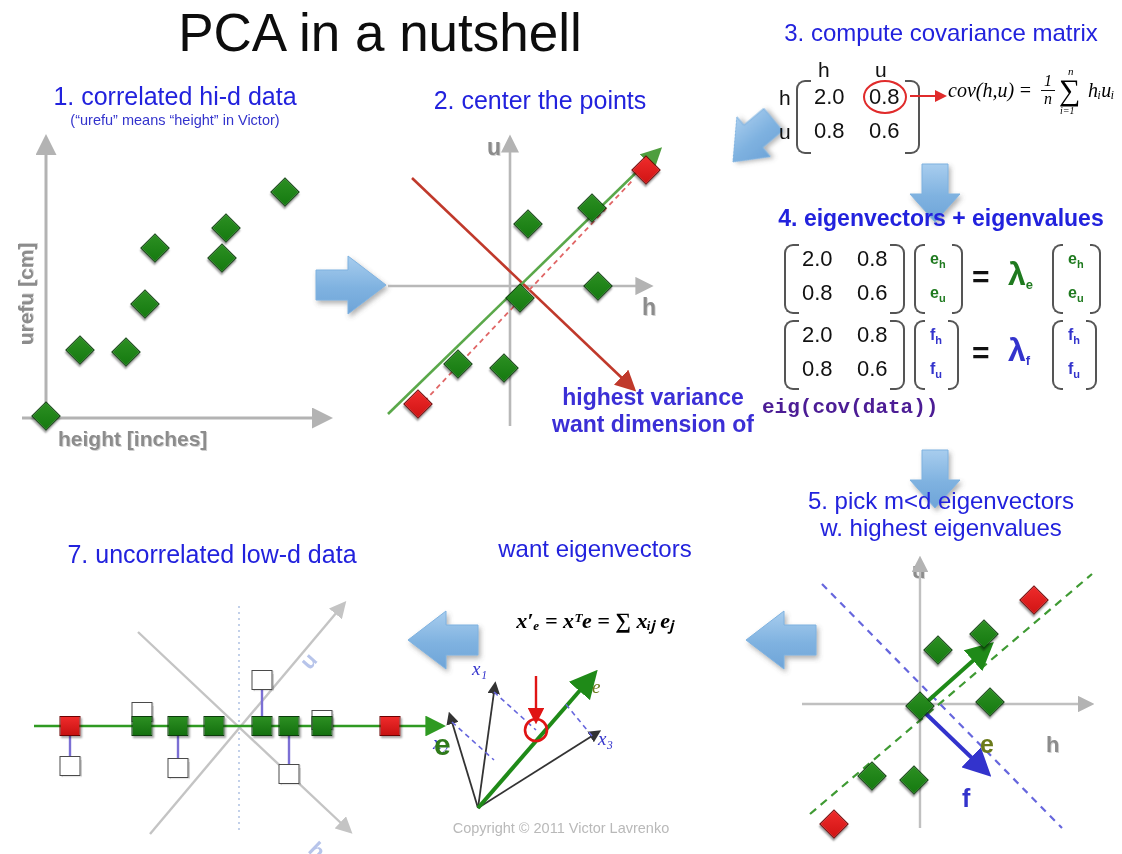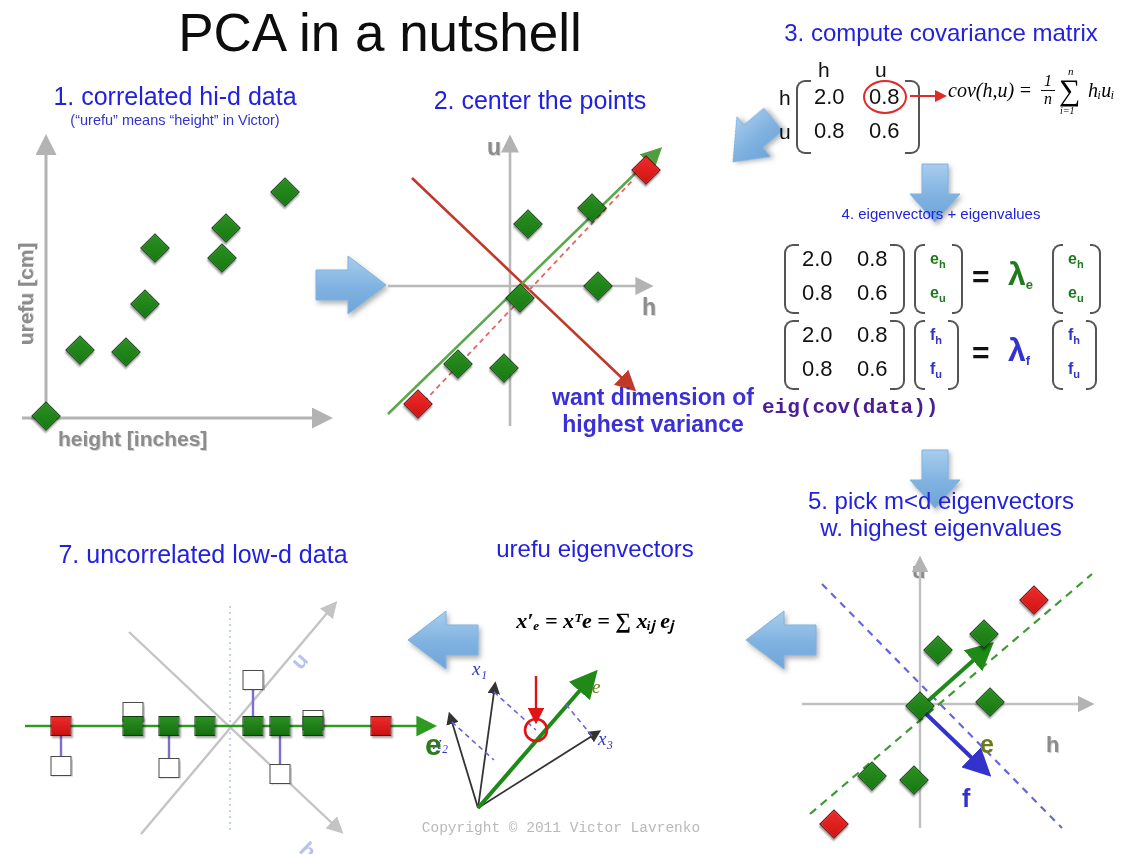--- a/index.html
+++ b/index.html
@@ -141,22 +141,22 @@
     <div class="pt green abs" style="left:88px;top:278px;"></div>
     <div class="pt green abs" style="left:134px;top:282px;"></div>
     <div class="pt green abs" style="left:150px;top:212px;"></div>
     <div class="pt green abs" style="left:158px;top:138px;"></div>
     <div class="pt green abs" style="left:228px;top:200px;"></div>
     <div class="pt green abs" style="left:222px;top:122px;"></div>
     <div class="pt red abs" style="left:276px;top:84px;"></div>
   </div>
 
   <div class="abs" style="left:168px;top:298px;width:230px;text-align:center;color:#3b2fd6;font-weight:bold;font-size:23px;line-height:1.18;">
+    <div>highest variance</div>
     <div>want dimension of</div>
-    <div>highest variance</div>
   </div>
 </div>
 
 <svg class="abs" width="100" height="100" style="left:712px;top:92px;">
   <path d="M10,52 L42,20 L42,31 L68,31 L68,60 L42,60 L42,72 Z" fill="url(#bgrad)" stroke="#7fb2e0" stroke-width="1" filter="url(#bshadow)" transform="rotate(-40 40 46)"></path>
 </svg>
 
 <div class="abs" style="left:762px;top:20px;width:358px;height:160px;">
   <div class="step-head" style="font-size:24px;width:100%;">3. compute covariance matrix</div>
 
@@ -198,21 +198,21 @@
     <span class="abs" style="left:112px;top:26px;font-size:10px;font-family:'Liberation Serif',serif;font-style:italic;">i=1</span>
     <span class="abs mathserif" style="left:140px;top:0px;font-size:20px;">hᵢuᵢ</span>
   </div>
 </div>
 
 <svg class="abs" width="80" height="70" style="left:900px;top:160px;">
   <path d="M22,4 L48,4 L48,34 L60,34 L35,62 L10,34 L22,34 Z" fill="url(#bgrad)" stroke="#7fb2e0" stroke-width="1" filter="url(#bshadow)"></path>
 </svg>
 
 <div class="abs" style="left:762px;top:206px;width:358px;height:230px;">
-  <div class="step-head" style="font-size:15px;width:100%;">4. eigenvectors + eigenvalues</div>
+  <div class="step-head" style="font-size:23px;width:100%;font-weight:bold;">4. eigenvectors + eigenvalues</div>
 
   <div class="abs" style="left:0px;top:36px;width:358px;height:74px;">
     <div class="bracket l abs" style="left:22px;top:2px;height:66px;"></div>
     <div class="bracket r abs" style="left:128px;top:2px;height:66px;"></div>
     <div class="abs matnum" style="left:40px;top:4px;font-size:22px;">2.0</div>
     <div class="abs matnum" style="left:95px;top:4px;font-size:22px;">0.8</div>
     <div class="abs matnum" style="left:40px;top:38px;font-size:22px;">0.8</div>
     <div class="abs matnum" style="left:95px;top:38px;font-size:22px;">0.6</div>
 
     <div class="bracket l abs" style="left:152px;top:2px;height:66px;width:9px;"></div>
@@ -328,21 +328,21 @@
     <div class="pt red abs" style="left:272px;top:112px;"></div>
   </div>
 </div>
 
 <svg class="abs" width="92" height="80" style="left:738px;top:605px;">
   <path d="M78,20 L46,20 L46,6 L8,35 L46,64 L46,50 L78,50 Z" fill="url(#bgrad)" stroke="#7fb2e0" stroke-width="1" filter="url(#bshadow)"></path>
 </svg>
 
 <div class="abs" style="left:430px;top:536px;width:330px;height:300px;">
   <div class="step-head" style="font-size:24px;width:100%;">
-    <div>urefu eigenvectors</div>
+    <div>want eigenvectors</div>
   </div>
 
   <div class="abs mathserif" style="left:0px;top:68px;width:330px;text-align:center;font-size:22px;font-weight:bold;color:#000000;">x′ₑ = xᵀe = ∑ xᵢⱼ eⱼ</div>
 
   <svg class="abs" width="330" height="190" style="left:0;top:104px;">
     <defs>
       <marker id="blk-arrow" markerWidth="7" markerHeight="7" refX="1" refY="3.5" orient="auto">
         <path d="M0,0 L7,3.5 L0,7 Z" fill="#333"></path>
       </marker>
       <marker id="grn-arrow6" markerWidth="7" markerHeight="7" refX="1" refY="3.5" orient="auto">
@@ -371,21 +371,21 @@
   <div class="abs" style="left:42px;top:122px;font-size:19px;color:#3333cc;font-family:'Liberation Serif',serif;font-style:italic;">x₁</div>
   <div class="abs" style="left:3px;top:196px;font-size:19px;color:#3333cc;font-family:'Liberation Serif',serif;font-style:italic;">x₂</div>
   <div class="abs" style="left:168px;top:192px;font-size:19px;color:#3333cc;font-family:'Liberation Serif',serif;font-style:italic;">x₃</div>
   <div class="abs" style="left:162px;top:140px;font-size:19px;color:#6b7a1a;font-family:'Liberation Serif',serif;font-style:italic;">e</div>
 </div>
 
 <svg class="abs" width="92" height="80" style="left:400px;top:605px;">
   <path d="M78,20 L46,20 L46,6 L8,35 L46,64 L46,50 L78,50 Z" fill="url(#bgrad)" stroke="#7fb2e0" stroke-width="1" filter="url(#bshadow)"></path>
 </svg>
 
-<div class="abs" style="left:3px;top:540px;width:460px;height:300px;">
+<div class="abs" style="left:12px;top:540px;width:460px;height:300px;">
   <div class="step-head" style="font-size:25px;width:400px;">7. uncorrelated low-d data</div>
 
   <svg class="abs" width="460" height="250" style="left:0;top:44px;">
     <defs>
       <marker id="gray-arrow7" markerWidth="7" markerHeight="7" refX="1" refY="3.5" orient="auto">
         <path d="M0,0 L7,3.5 L0,7 Z" fill="#c4c4c4"></path>
       </marker>
       <marker id="green-arrow7" markerWidth="8" markerHeight="8" refX="1" refY="4" orient="auto">
         <path d="M0,0 L8,4 L0,8 Z" fill="#2f9a22"></path>
       </marker>
@@ -422,13 +422,13 @@
     <div class="sq green abs" style="left:130px;top:186px;"></div>
     <div class="sq green abs" style="left:166px;top:186px;"></div>
     <div class="sq green abs" style="left:202px;top:186px;"></div>
     <div class="sq green abs" style="left:250px;top:186px;"></div>
     <div class="sq green abs" style="left:277px;top:186px;"></div>
     <div class="sq green abs" style="left:310px;top:186px;"></div>
     <div class="sq red abs" style="left:378px;top:186px;"></div>
   </div>
 </div>
 
-<div class="abs copyright" style="left:0px;top:820px;font-family:Liberation Mono, monospace;">Copyright © 2011 Victor Lavrenko</div>
+<div class="abs copyright" style="left:0px;top:820px;">Copyright © 2011 Victor Lavrenko</div>
 
 </body></html>

